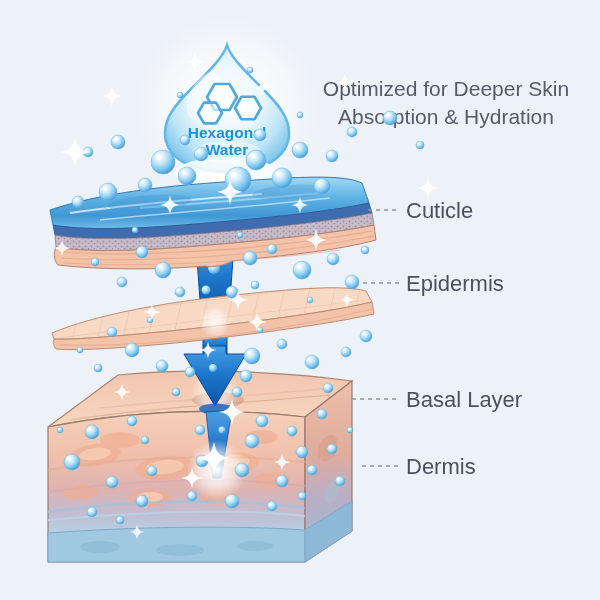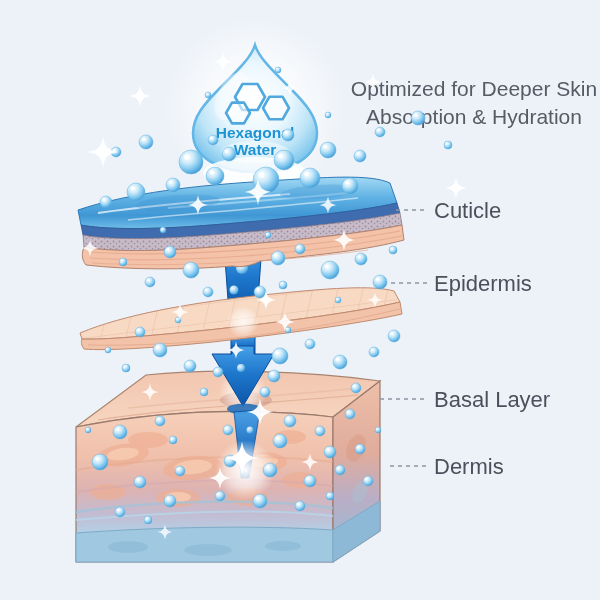--- a/index.html
+++ b/index.html
@@ -1,21 +1,21 @@
 <!DOCTYPE html>
 <html><head>
 <meta charset="utf-8">
 <style>
   html,body{margin:0;padding:0;}
   body{
     width:600px;height:600px;overflow:hidden;
     background:#edf2f8;
     font-family:"Liberation Sans", sans-serif;
   }
-  .stage{position:relative;width:544px;height:600px;margin-left:28px;}
+  .stage{position:relative;width:544px;height:600px;}
   svg{display:block;}
   text{font-family:"Liberation Sans", sans-serif;}
   .title-line{font-size:21px;fill:#565b66;}
   .layer-label{font-size:22px;fill:#4b505c;}
   .droplet-label{font-size:15.5px;font-weight:bold;fill:#1e93d3;}
 </style>
 </head>
 <body>
 
 <div class="stage">

